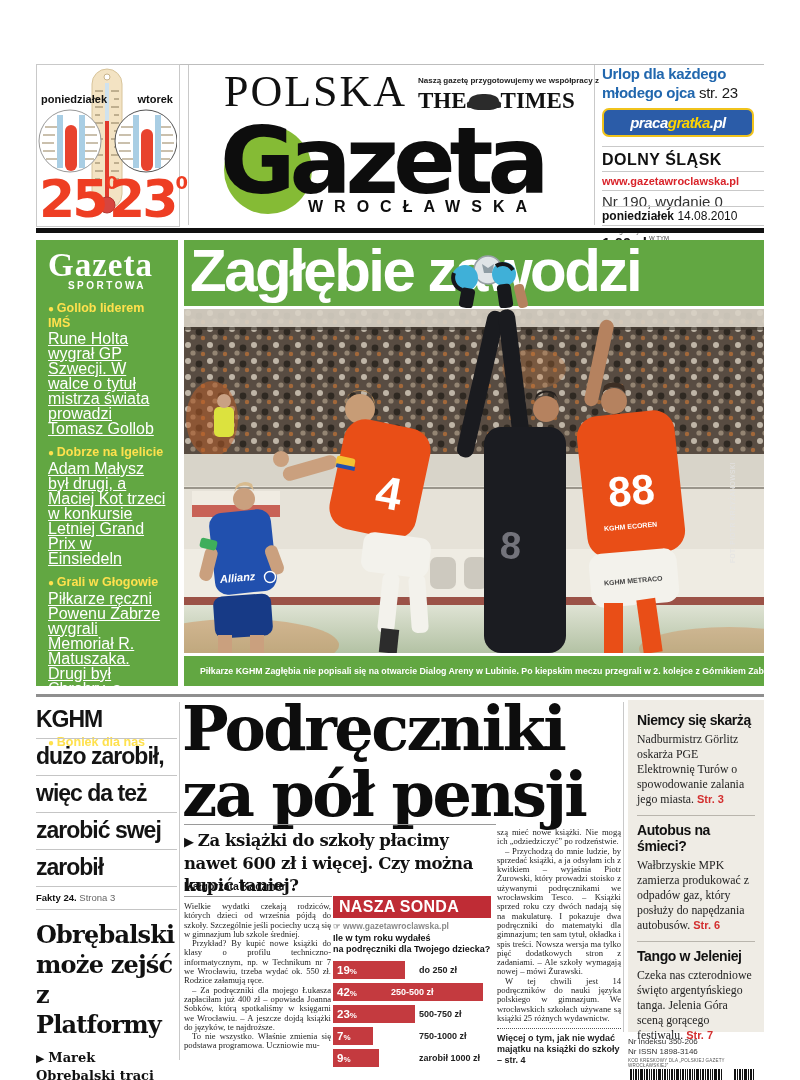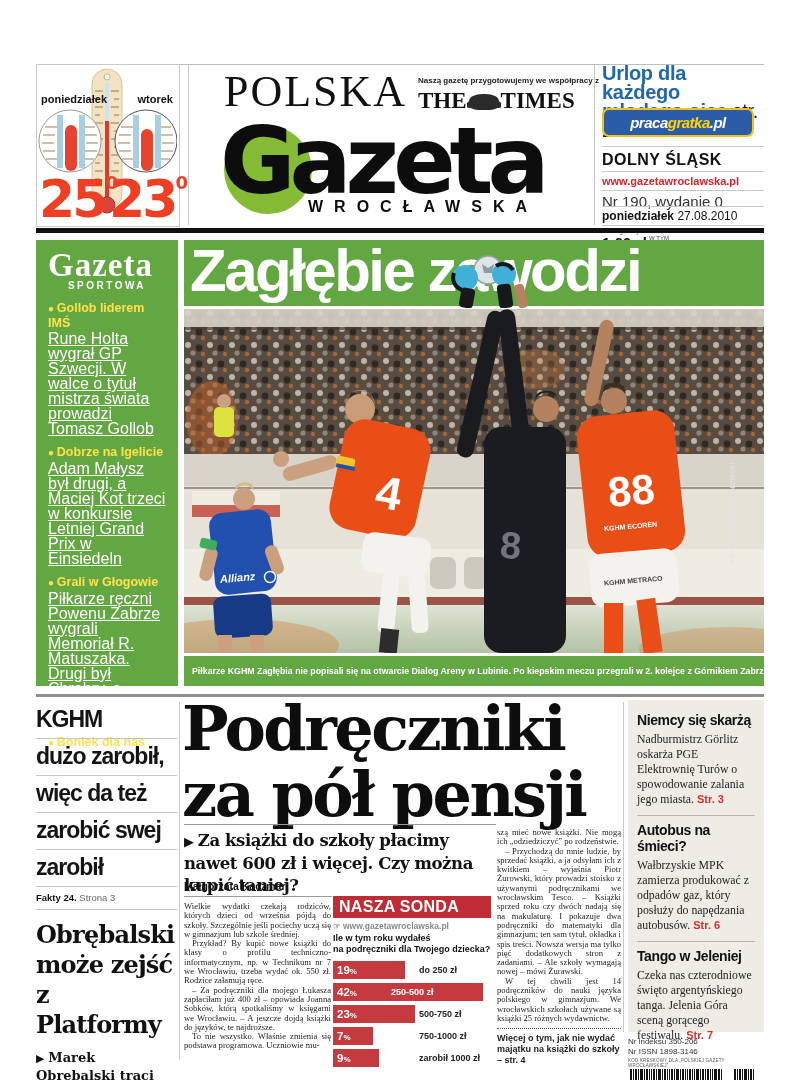--- a/index.html
+++ b/index.html
@@ -23,21 +23,21 @@
             font-weight:bold;color:#111;white-space:nowrap;}
   .crest{display:inline-block;width:30px;height:16px;background:#2b2b2b;border-radius:45% 45% 30% 30%;
          vertical-align:-2px;margin:0 2px;
          box-shadow:-6px 2px 0 -4px #2b2b2b,6px 2px 0 -4px #2b2b2b;}
   .gazeta-logo{position:absolute;left:20px;top:58px;width:360px;height:100px;}
   .gazeta-circle{position:absolute;left:4px;top:4px;width:88px;height:88px;border-radius:50%;background:#85bb35;}
   .gazeta-word{position:absolute;left:0px;top:-14px;font-family:"DejaVu Sans",sans-serif;font-weight:800;
                font-size:92px;letter-spacing:-6px;color:#0d0d0d;}
   .gazeta-city{position:absolute;left:88px;top:76px;font-size:16px;font-weight:bold;letter-spacing:11px;color:#0d0d0d;white-space:nowrap;}
   .head-right{position:absolute;left:602px;top:64px;width:162px;height:161px;}
-  .promo{font-size:20px;line-height:19px;font-weight:bold;color:#2167ae;letter-spacing:-0.3px;}
+  .promo{font-size:15px;line-height:19px;font-weight:bold;color:#2167ae;letter-spacing:-0.3px;}
   .promo .pg{color:#1a1a1a;font-weight:normal;}
   .pracagratka{position:absolute;left:0;top:44px;width:148px;height:25px;background:#2b5ca8;border:2px solid #f0c31c;
                border-radius:7px;text-align:center;font-style:italic;font-weight:bold;font-size:15px;line-height:25px;
                color:#fff;letter-spacing:-0.5px;}
   .pracagratka .gr{color:#ffd400;}
   .hr-row{position:absolute;left:0;width:162px;border-top:1px solid #c9c9c9;}
   .region{font-size:16px;font-weight:bold;letter-spacing:0.5px;color:#111;}
   .site-red{font-size:11px;font-weight:bold;color:#d9232a;}
   .issue{font-size:15px;color:#333;}
   .date-row{font-size:12px;color:#111;}
@@ -58,21 +58,21 @@
 
   
   .hero-banner{position:absolute;left:184px;top:240px;width:580px;height:66px;background:#62a742;z-index:2;}
   .hero-banner-text{position:absolute;left:6px;top:-4px;font-size:60px;line-height:70px;font-weight:bold;
                     color:#fff;letter-spacing:-2.5px;white-space:nowrap;}
   .glove-overlay{position:absolute;left:256px;top:12px;width:90px;height:56px;z-index:3;}
   .photo-wrap{position:absolute;left:184px;top:309px;width:580px;height:344px;overflow:hidden;background:#6a5c50;}
   .photo-credit{position:absolute;right:-28px;top:200px;transform:rotate(-90deg);font-size:6.5px;color:#e3e3e3;
                 letter-spacing:0.5px;width:120px;text-align:center;}
   .hero-caption{position:absolute;left:184px;top:656px;width:580px;height:30px;background:#62a742;color:#fff;
-                font-size:8.8px;font-weight:bold;line-height:30px;padding-left:8px;box-sizing:border-box;white-space:nowrap;}
+                font-size:8.8px;font-weight:bold;line-height:30px;padding-left:16px;box-sizing:border-box;white-space:nowrap;}
   .mid-divider{position:absolute;left:36px;top:694px;width:728px;height:3px;background:#8f8f8f;}
 
   
   .col-left{position:absolute;left:36px;top:702px;width:141px;}
   .kh-line{font-size:23px;line-height:26px;font-weight:bold;letter-spacing:-1px;color:#141414;
            border-bottom:1px solid #c5c5c5;padding:4px 0 6px;}
   .fakty{font-size:9.5px;color:#666;padding:5px 0 6px;border-bottom:1px solid #c5c5c5;}
   .fakty b{color:#111;}
   .serif-head{font-family:"DejaVu Serif","Liberation Serif",serif;font-weight:bold;font-size:24px;
               line-height:30px;letter-spacing:-0.8px;color:#111;padding-top:10px;}
@@ -232,21 +232,21 @@
       <span>praca</span><span class="gr">gratka</span><span>.</span><span>pl</span>
     </div>
     <div class="hr-row" style="top:82px;"></div>
     <div class="abs region" style="top:87px;">DOLNY ŚLĄSK</div>
     <div class="hr-row" style="top:107px;"></div>
     <div class="abs site-red" style="top:111px;">www.gazetawroclawska.pl</div>
     <div class="hr-row" style="top:126px;"></div>
     <div class="abs issue" style="top:129px;">Nr 190, wydanie 0</div>
     <div class="hr-row" style="top:142px;"></div>
     <div class="abs date-row" style="top:145px;">
-      <b>poniedziałek</b> <span>27.08.2010</span>
+      <b>poniedziałek</b> <span>14.08.2010</span>
     </div>
     <div class="hr-row" style="top:161px;"></div>
     <div class="abs price-label" style="top:163px;">cena gazety</div>
     <div class="abs" style="top:170px;">
       <span class="price">1,60 zł</span><span class="vat"><span>W TYM</span><br><span>7% VAT</span></span>
     </div>
   </div>
 
   <div class="black-bar"></div>
 

